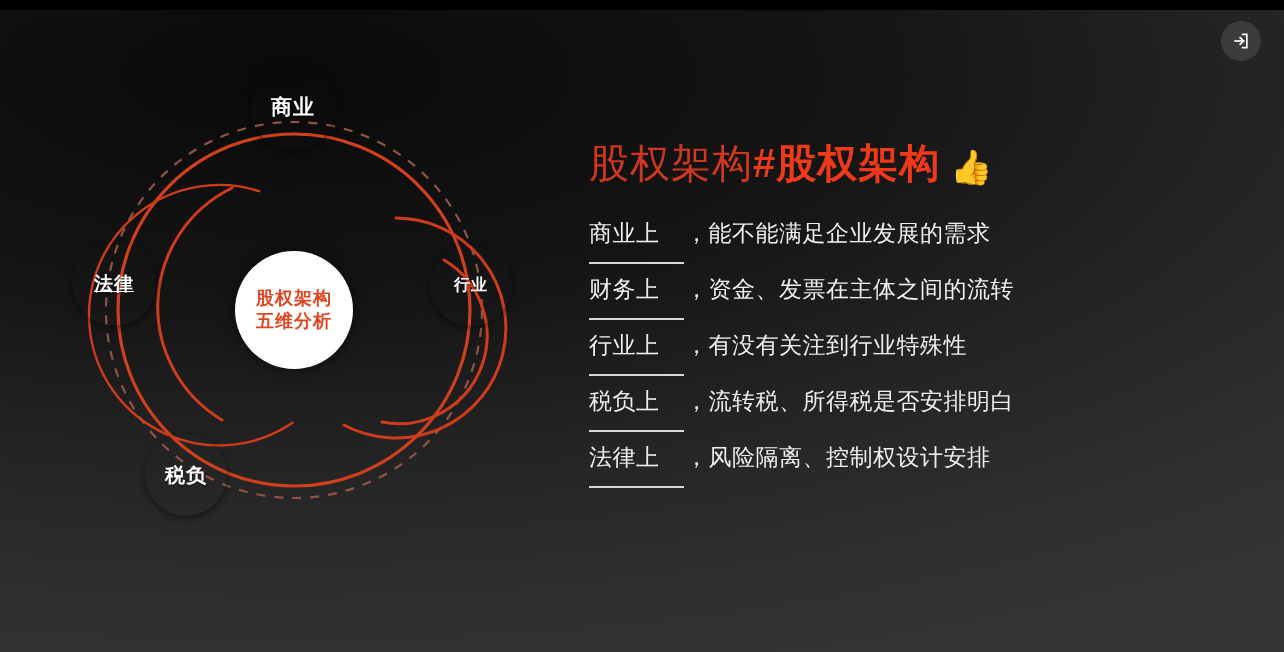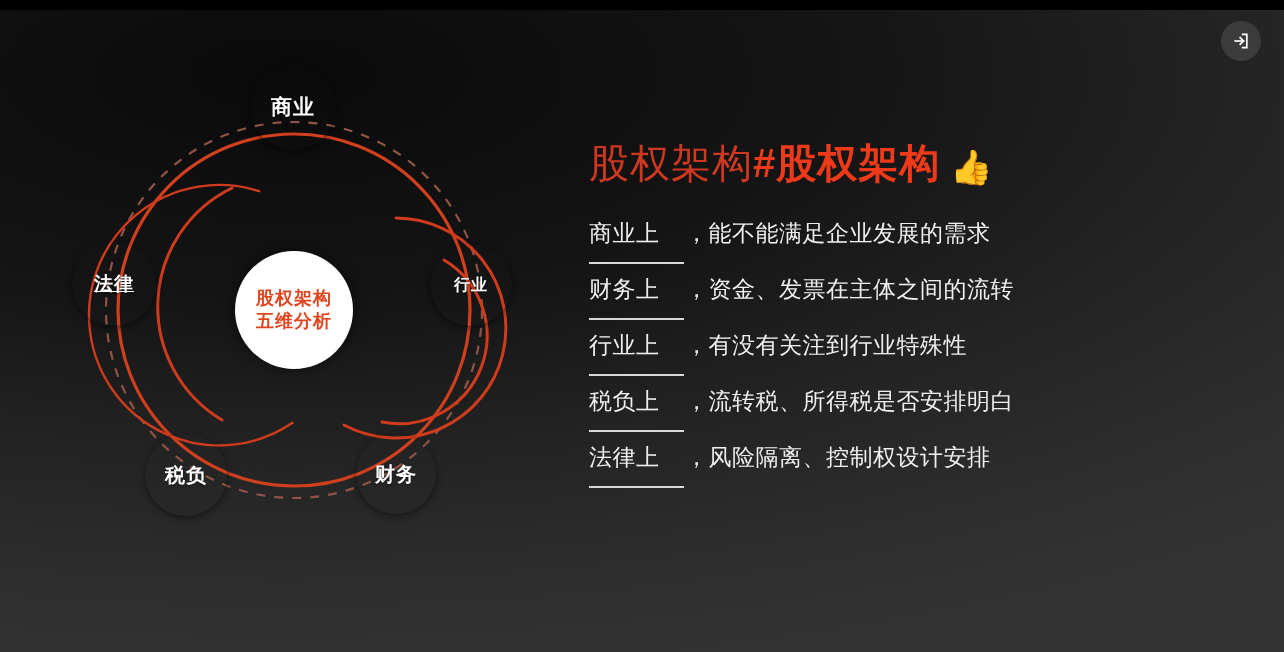--- a/index.html
+++ b/index.html
@@ -186,23 +186,20 @@
       </div>
 
       <div class="node" style="left:206px; top:-6px; width:86px; height:86px; font-size:21px;">
         <span>商业</span>
       </div>
 
       <div class="node" style="left:386px; top:174px; width:82px; height:82px; font-size:16px;">
         <span>行业</span>
       </div>
 
-      <div class="node" style="left:312px; top:364px; width:80px; height:80px; font-size:20px;">
-        <span>财务</span>
-      </div>
 
       <div class="node" style="left:101px; top:364px; width:82px; height:82px; font-size:20px;">
         <span>税负</span>
       </div>
 
       <div class="node" style="left:28px; top:172px; width:84px; height:84px; font-size:19px;text-decoration:underline;">
         <span>法律</span>
       </div>
 
     </div>

